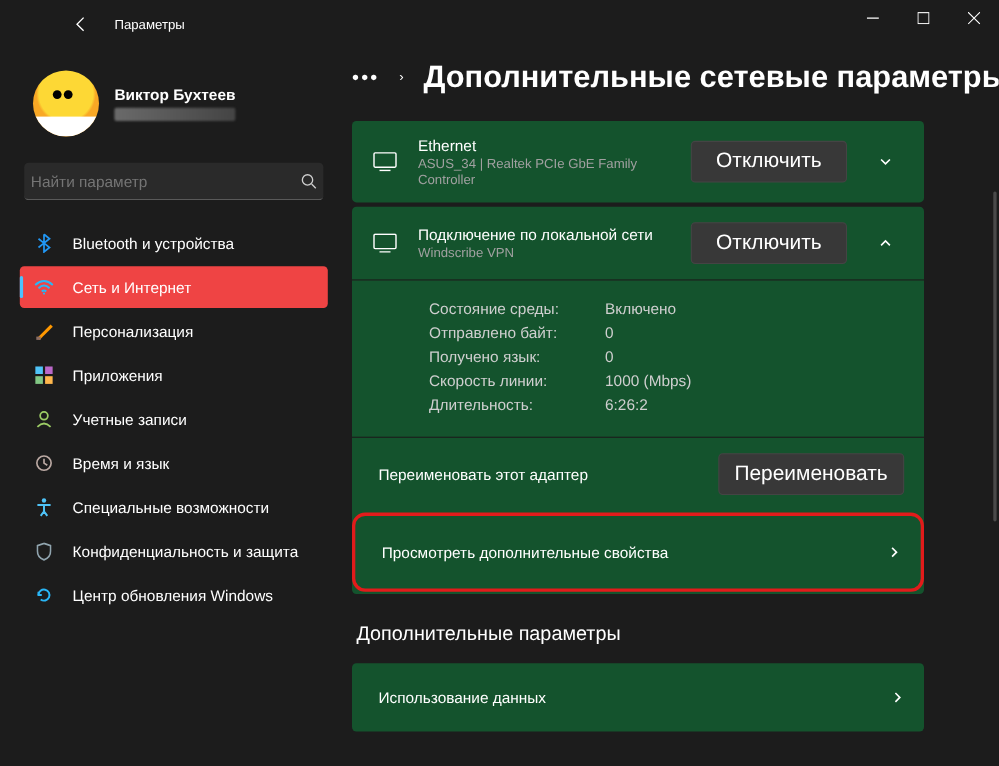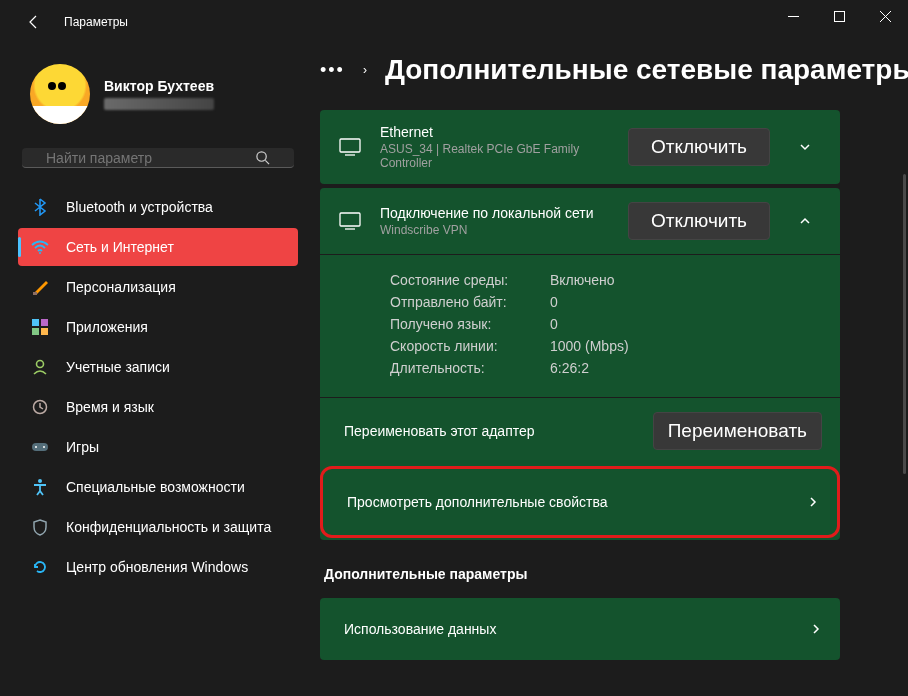--- a/index.html
+++ b/index.html
@@ -10,20 +10,21 @@
     overflow: hidden;
     border-radius: 10px;
     position: relative;
   }
   .titlebar {
     height: 44px;
     display: flex;
     align-items: center;
     padding-left: 24px;
     color: #fff;
+    margin-left: 40px;
   }
   .titlebar .back {
     width: 20px; height: 20px;
     display: flex; align-items: center; justify-content: center;
     margin-right: 20px;
     cursor: pointer;
   }
   .titlebar .title { font-size: 12px; color: #fff; }
   .win-controls {
     position: absolute; right: 0; top: 0;
@@ -68,23 +69,23 @@
     width: 110px; height: 12px;
     margin-top: 4px;
     background: linear-gradient(90deg, #6a6a6a 0%, #444 100%);
     border-radius: 2px;
     filter: blur(1px);
   }
   .search {
     background:#2a2a2a;
     border-bottom: 1px solid #5a5a5a;
     border-radius:4px;
-    height:20px;
+    height:34px;
     display:flex; align-items:center;
-    padding:0 24px;
+    padding:0 6px;
     margin: 0 6px 20px 6px;
   }
   .search input {
     flex:1; background:transparent; border:none; outline:none;
     color:#d0d0d0; font-size:14px;
   }
   .search .sicon { color:#d0d0d0; font-size:14px; }
   .nav { display:flex; flex-direction:column; gap:2px; padding: 0 2px;}
   .nav-item {
     display:flex; align-items:center; gap:16px;
@@ -155,21 +156,21 @@
     display:flex; align-items:center; justify-content:space-between;
     padding: 14px 18px 14px 24px;
     font-size:14px;
   }
   .highlight {
     border:3px solid #e21b1b; border-radius:12px;
     margin: 2px 0;
   }
   .highlight .subrow { border-top:none; padding: 16px 18px 16px 24px;}
   .section-label {
-    color:#fff; font-size:14px; font-weight:700;
+    color:#fff; font-size:18px; font-weight:400;
     padding: 22px 4px 12px 4px;
   }
   .scroll-track{
     position:absolute; right:2px; top:130px; width:3px; height:300px;
     background:#4a4a4a; border-radius:2px;
   }
   svg { display:block;}
 </style>
 </head>
 <body>
@@ -269,30 +270,20 @@
         <span>Учетные записи</span>
       </div>
       <div class="nav-item">
         <span class="nav-icon">
             <svg width="16" height="16" viewBox="0 0 16 16">
               <circle cx="8" cy="8" r="6.5" stroke="#bcaaa4" stroke-width="1.5" fill="none"></circle>
               <path d="M8 4 V8 L11 10" stroke="#bcaaa4" stroke-width="1.5" fill="none"></path>
             </svg>
           </span>
         <span>Время и язык</span>
-      </div>
-      <div class="nav-item">
-        <span class="nav-icon">
-            <svg width="18" height="12" viewBox="0 0 18 12">
-              <rect x="1" y="2" width="16" height="8" rx="4" fill="#546e7a"></rect>
-              <circle cx="5" cy="6" r="1" fill="#fff"></circle>
-              <circle cx="13" cy="6" r="1" fill="#fff"></circle>
-            </svg>
-          </span>
-        <span>Игры</span>
       </div>
       <div class="nav-item">
         <span class="nav-icon">
             <svg width="16" height="18" viewBox="0 0 16 18">
               <circle cx="8" cy="3" r="2" fill="#4fc3f7"></circle>
               <path d="M2 7 L14 7 M8 7 V13 M5 17 L8 13 L11 17" stroke="#4fc3f7" stroke-width="1.8" fill="none"></path>
             </svg>
           </span>
         <span>Специальные возможности</span>
       </div>

